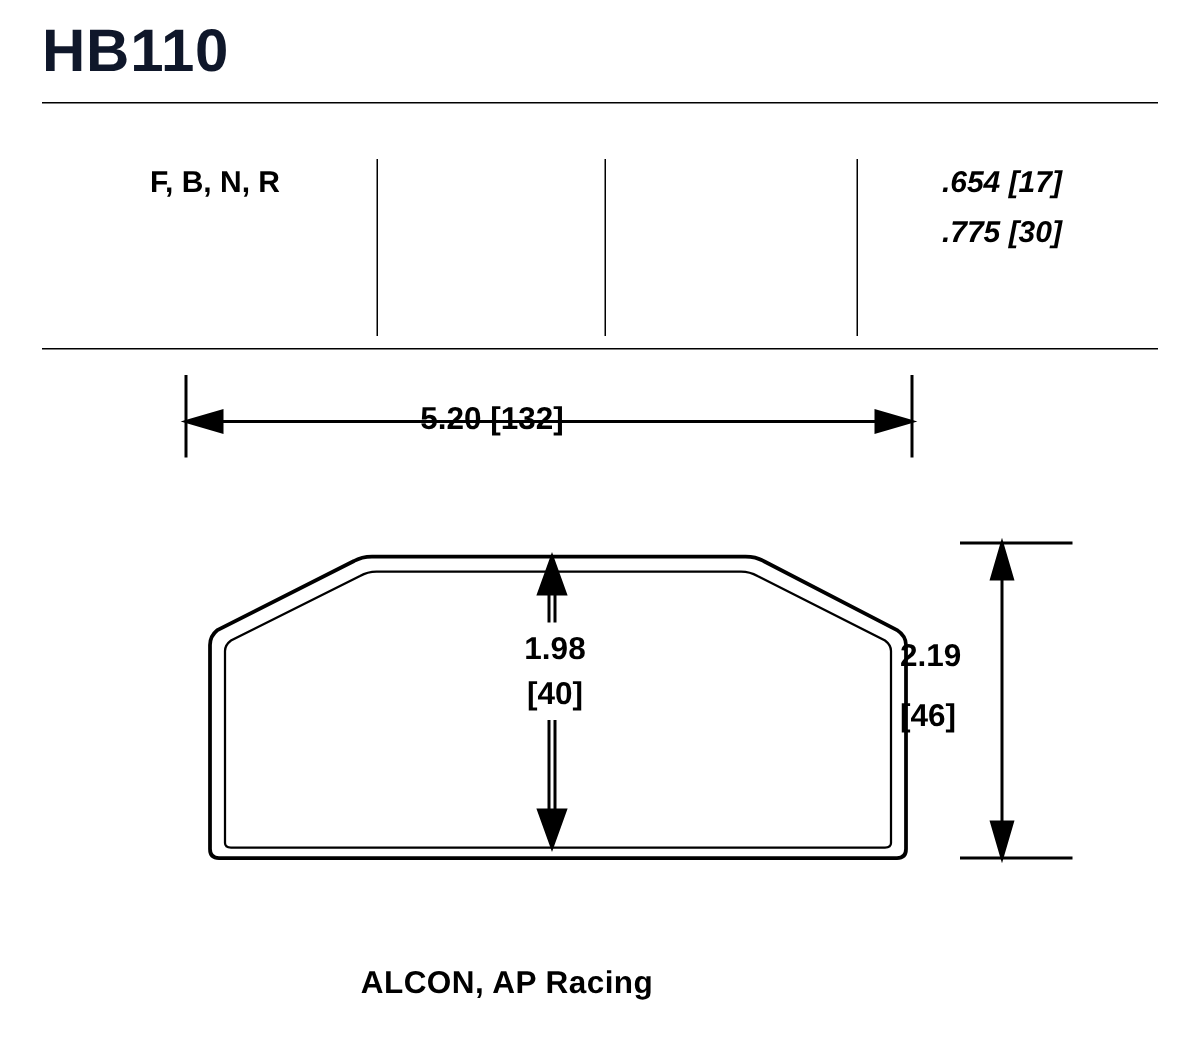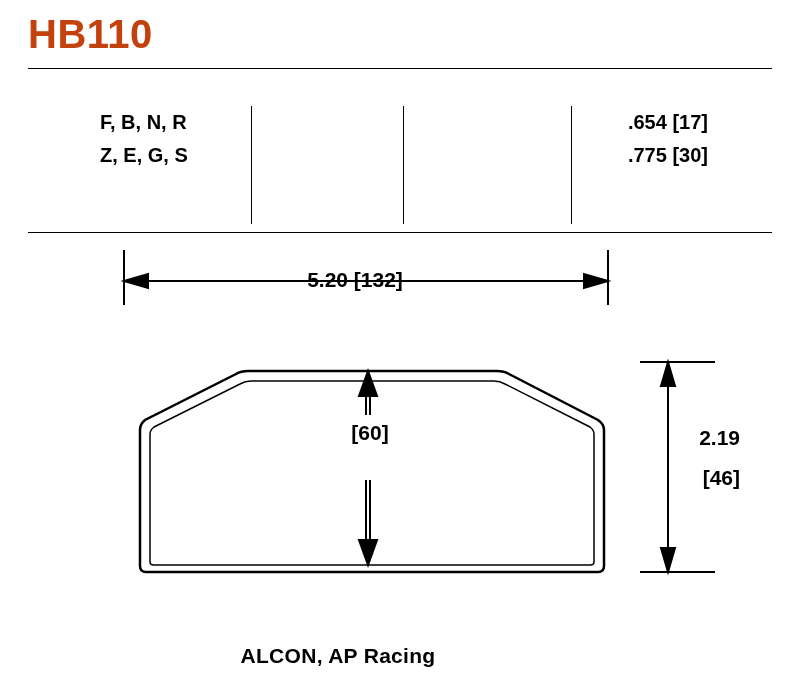--- a/index.html
+++ b/index.html
@@ -18,21 +18,21 @@
     background: #ffffff;
     overflow: hidden;
   }
   .part-number {
     position: absolute;
     left: 28px;
     top: 12px;
     font-size: 40px;
     font-weight: bold;
     letter-spacing: 0.5px;
-    color: #c2410c;
+    color: #0f172a;
     font-family: "Liberation Sans", sans-serif;
   }
   .hr {
     position: absolute;
     left: 28px;
     width: 744px;
     height: 1px;
     background: #000;
   }
   .hr.top { top: 68px; }
@@ -55,20 +55,21 @@
   }
   .thickness-block {
     position: absolute;
     right: 92px;
     top: 106px;
     font-size: 20px;
     font-weight: bold;
     line-height: 33px;
     text-align: right;
     white-space: nowrap;
+    font-style: italic;
   }
   .thickness-row {
     display: block;
   }
 
   svg.diagram {
     position: absolute;
     left: 0;
     top: 0;
     width: 800px;
@@ -79,28 +80,27 @@
     position: absolute;
     font-size: 21px;
     font-weight: bold;
     text-align: center;
     white-space: nowrap;
   }
   .dim-width {
     left: 0;
     width: 656px;
     top: 268px;
-    padding-left: 27px;
   }
   .dim-height {
-    left: 630px;
+    left: 600px;
     width: 110px;
     top: 418px;
     line-height: 40px;
-    text-align: right;
+    text-align: left;
   }
   .dim-inner {
     left: 300px;
     width: 140px;
     top: 418px;
     line-height: 30px;
     text-align: center;
   }
   .brand {
     position: absolute;
@@ -122,21 +122,20 @@
 
   <div class="hr top"></div>
   <div class="hr bottom"></div>
 
   <div class="vline" style="left:251px; top:106px; height:118px;"></div>
   <div class="vline" style="left:403px; top:106px; height:118px;"></div>
   <div class="vline" style="left:571px; top:106px; height:118px;"></div>
 
   <div class="compound-block">
     <div>F, B, N, R</div>
-    <div>Z, E, G, S</div>
   </div>
 
   <div class="thickness-block">
     <div class="thickness-row">
       <span>.654</span>
       <span>[17]</span>
     </div>
     <div class="thickness-row">
       <span>.775</span>
       <span>[30]</span>
@@ -194,21 +193,22 @@
       <line x1="640" y1="572" x2="715" y2="572"></line>
       <line x1="668" y1="366" x2="668" y2="568"></line>
       <polygon points="668,362 661,386 675,386"></polygon>
       <polygon points="668,572 661,548 675,548"></polygon>
     </g>
   </svg>
 
   <div class="dim-label dim-width">5.20 [132]</div>
 
   <div class="dim-label dim-inner">
-    <div>[60]</div>
+    <div>1.98</div>
+    <div>[40]</div>
   </div>
 
   <div class="dim-label dim-height">
     <div>2.19</div>
     <div>[46]</div>
   </div>
 
   <div class="brand">ALCON, AP Racing</div>
 
 </div>

